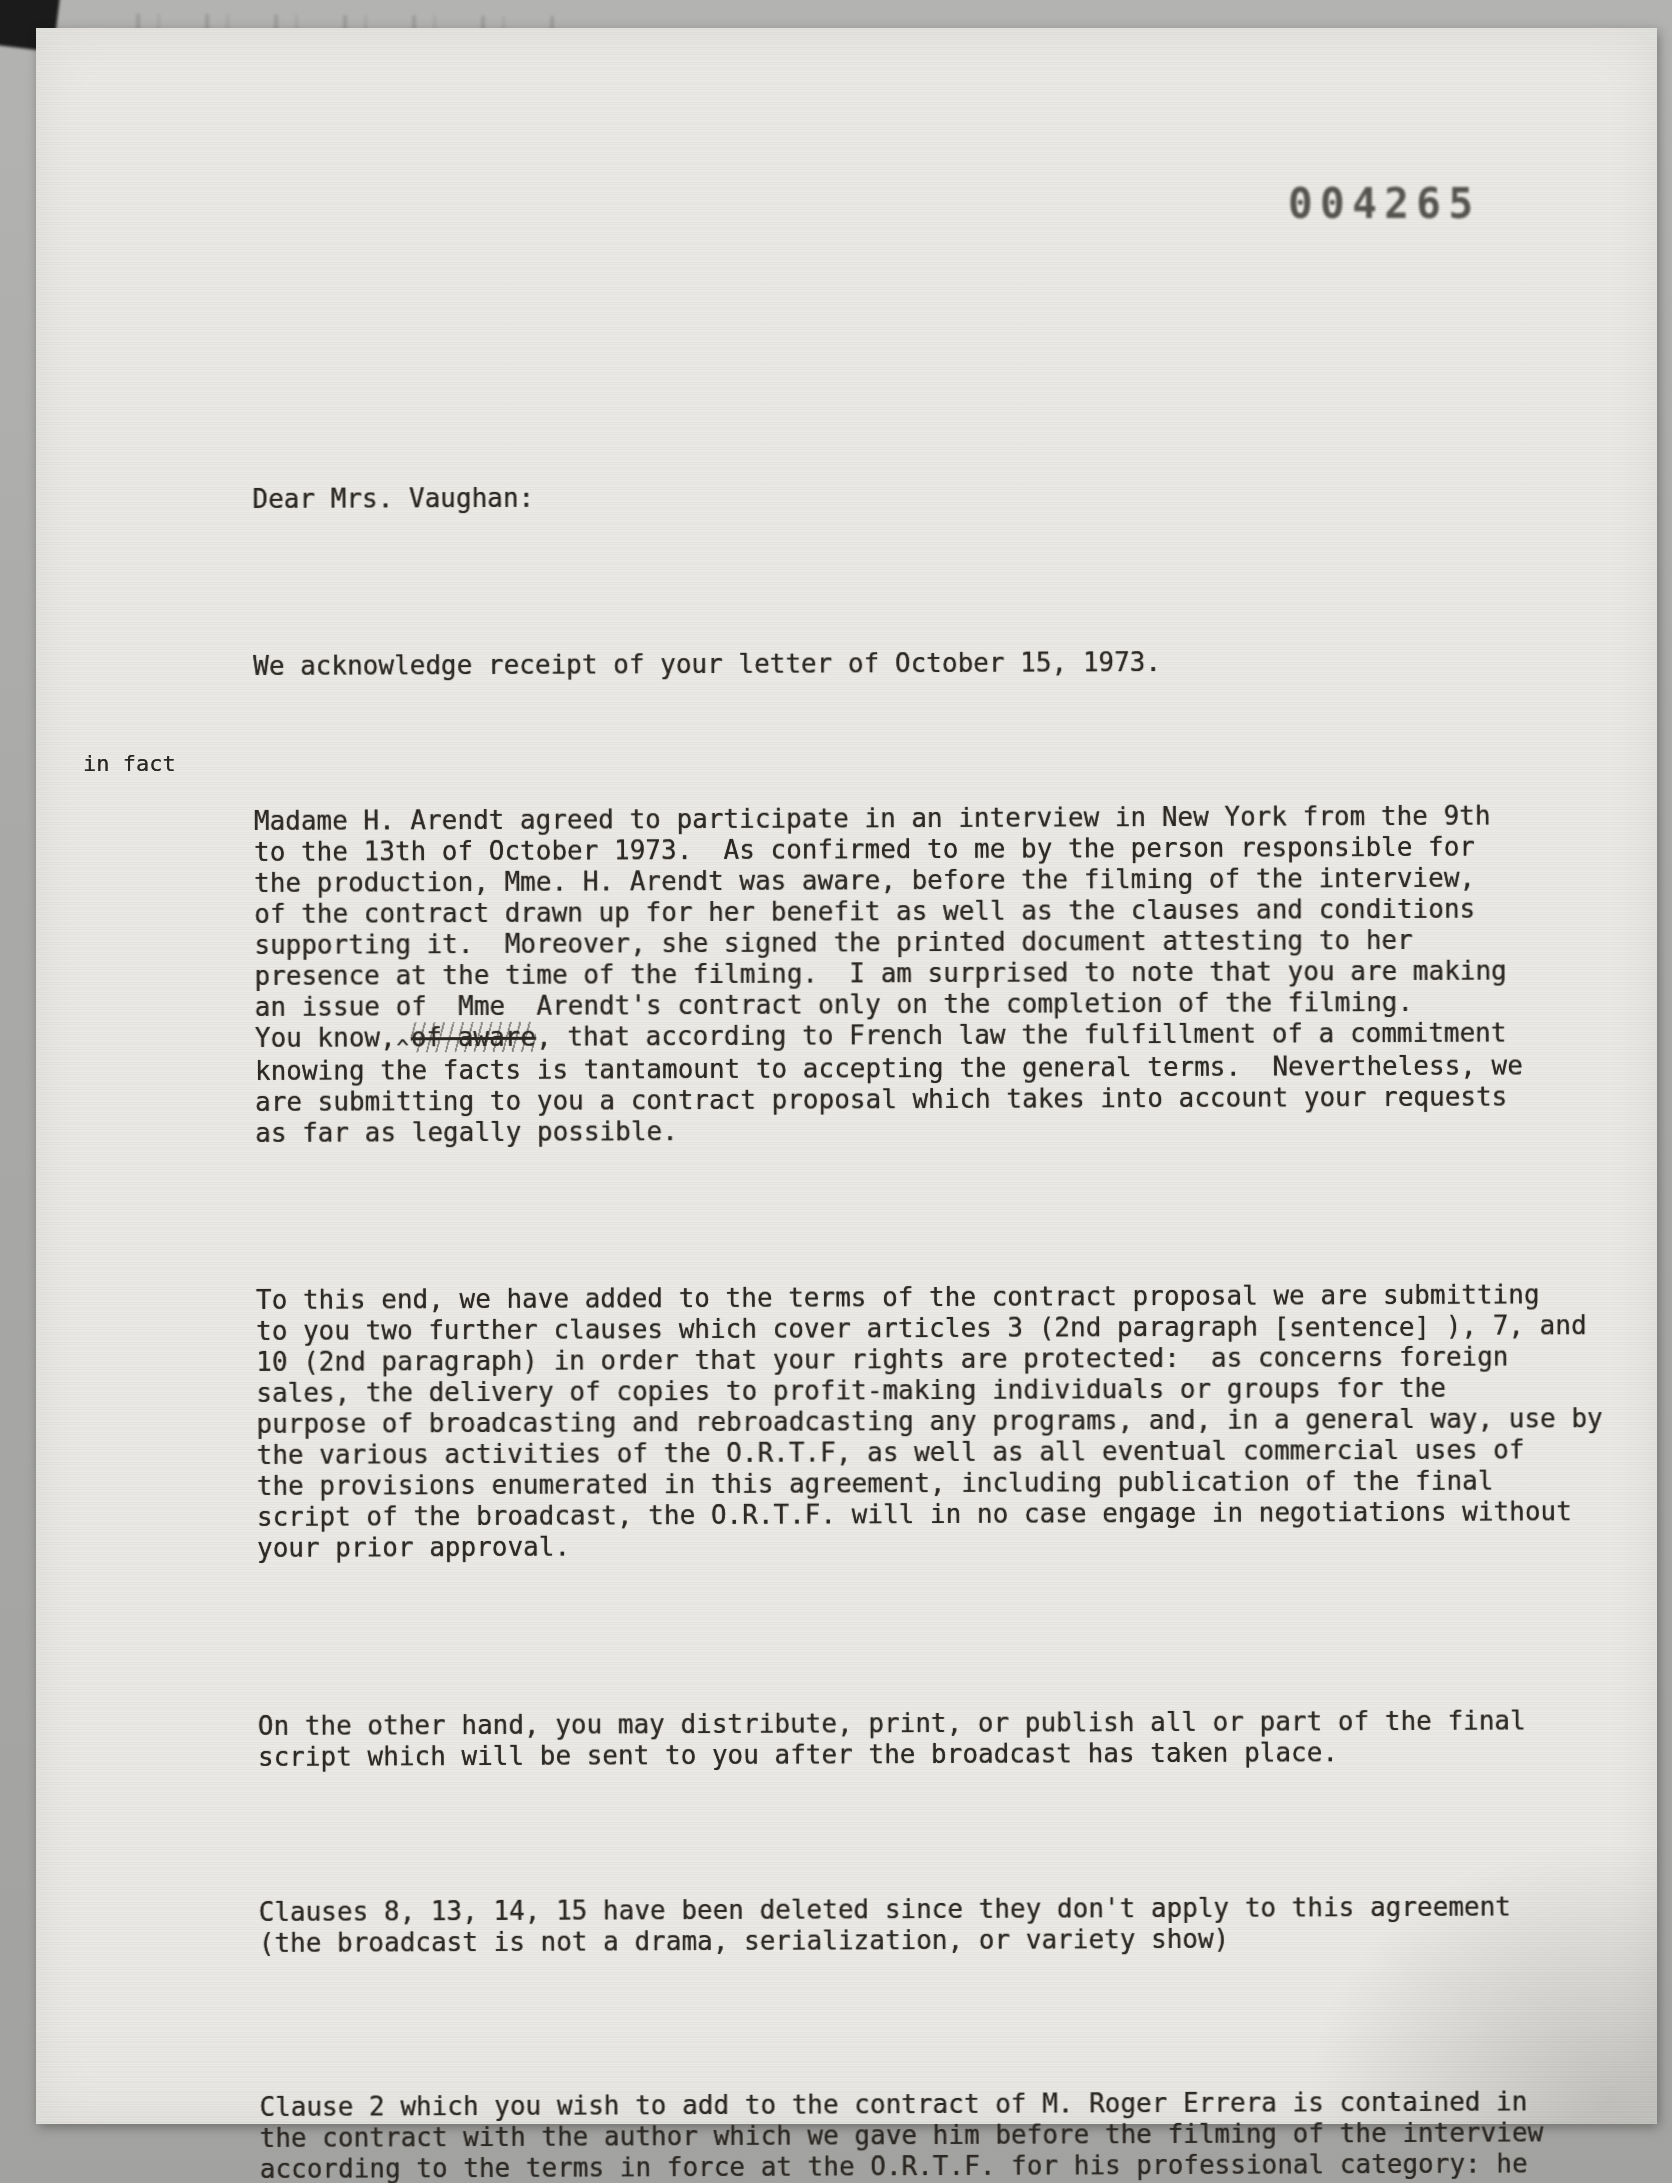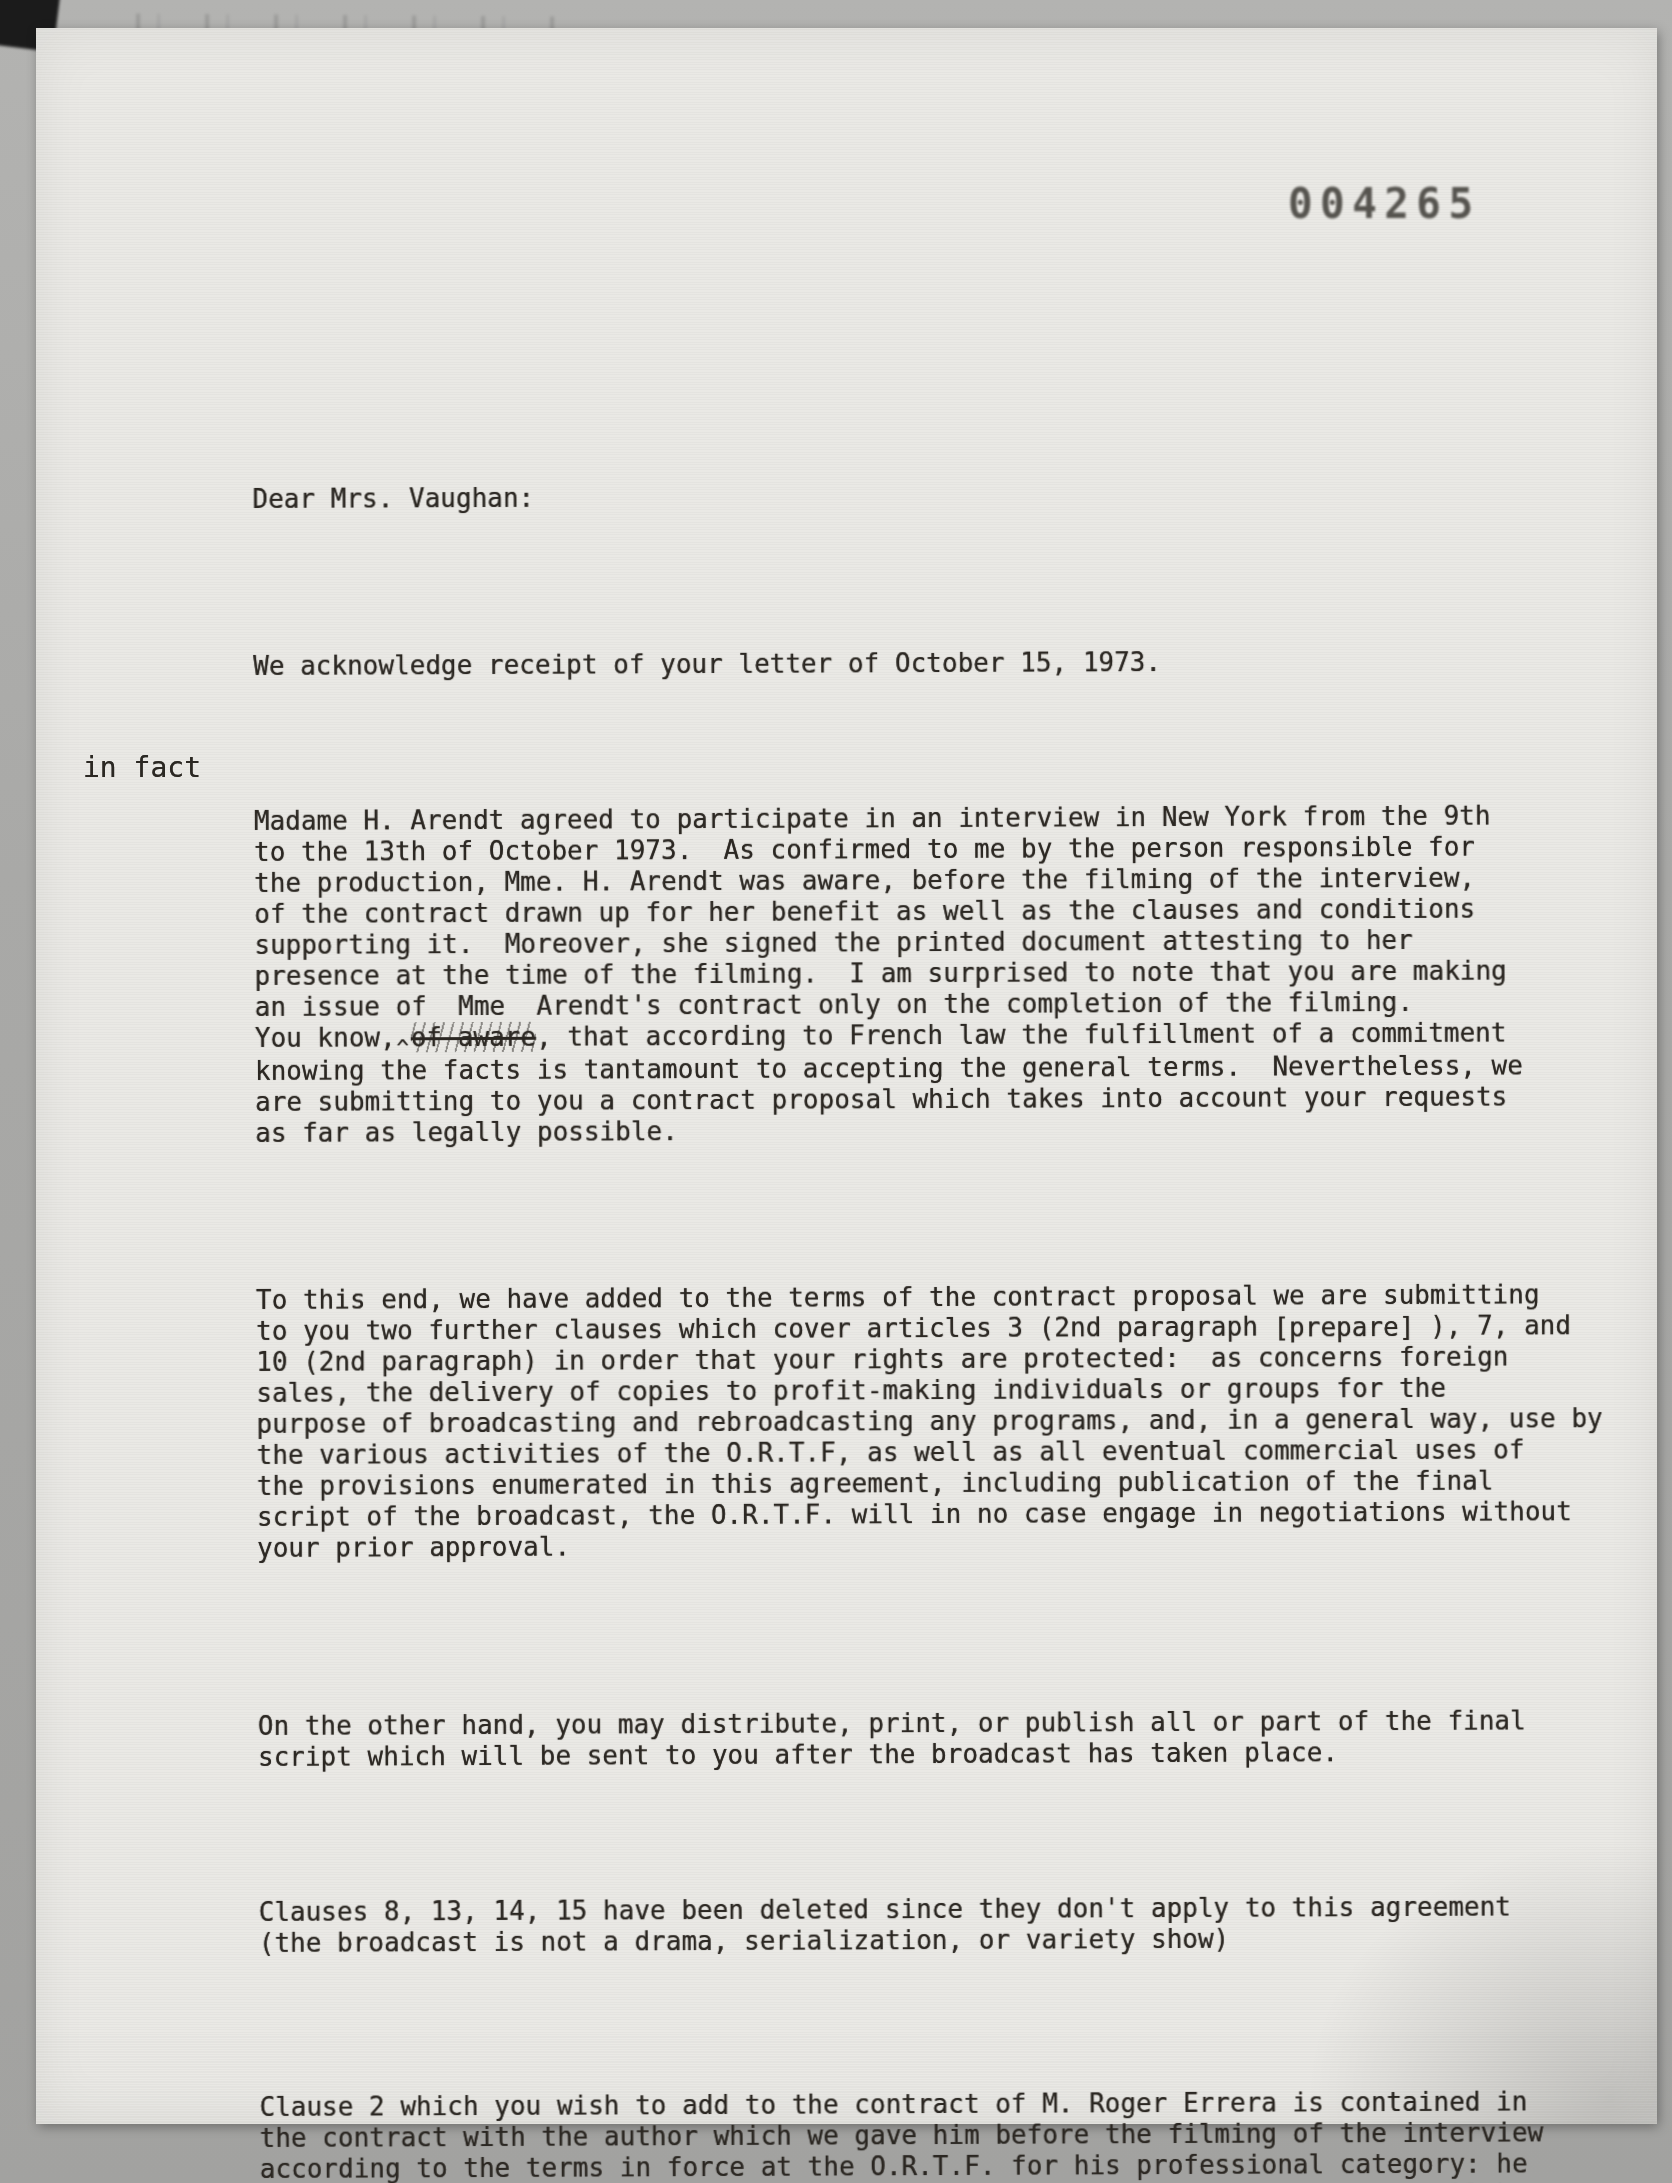--- a/index.html
+++ b/index.html
@@ -36,21 +36,21 @@
     background:radial-gradient(ellipse at 88% 92%, rgba(0,0,0,0.16), transparent 62%);
     pointer-events:none;
   }
   .stamp {
     position:absolute; left:1252px; top:151px;
     font-size:41px; font-weight:bold; letter-spacing:7.4px;
     color:#56544f; filter:blur(1px); transform:scaleY(1.06);
   }
   .margin-note {
     position:absolute; left:47px; top:723px;
-    font-size:28px; color:#2b2823;
+    font-size:22px; color:#2b2823;
     text-shadow:0 0 0.6px rgba(40,36,30,0.8); filter:blur(0.2px);
   }
   .letter-body {
     position:absolute; left:216px; top:363px; width:1436px;
     color:#2b2722; font-size:26px; line-height:31px;
     white-space:pre;
     text-shadow:0 0 0.7px rgba(40,36,30,0.8);
     filter:blur(0.3px);
     transform:rotate(-0.25deg); transform-origin:left top;
   }
@@ -98,21 +98,21 @@
 of the contract drawn up for her benefit as well as the clauses and conditions
 supporting it.  Moreover, she signed the printed document attesting to her
 presence at the time of the filming.  I am surprised to note that you are making
 an issue of  Mme  Arendt's contract only on the completion of the filming.
 You know,</span><span class="caret">^</span><span class="struck">of aware</span><span>, that according to French law the fulfillment of a commitment
 knowing the facts is tantamount to accepting the general terms.  Nevertheless, we
 are submitting to you a contract proposal which takes into account your requests
 as far as legally possible.</span></p>
 
       <p class="mb88"><span>To this end, we have added to the terms of the contract proposal we are submitting
-to you two further clauses which cover articles 3 (2nd paragraph </span><span class="inserted">[prepare]</span><span> ), 7, and
+to you two further clauses which cover articles 3 (2nd paragraph </span><span class="inserted">[sentence]</span><span> ), 7, and
 10 (2nd paragraph) in order that your rights are protected:  as concerns foreign
 sales, the delivery of copies to profit-making individuals or groups for the
 purpose of broadcasting and rebroadcasting any programs, and, in a general way, use by
 the various activities of the O.R.T.F, as well as all eventual commercial uses of
 the provisions enumerated in this agreement, including publication of the final
 script of the broadcast, the O.R.T.F. will in no case engage in negotiations without
 your prior approval.</span></p>
 
       <p class="mb50">On the other hand, you may distribute, print, or publish all or part of the final
 script which will be sent to you after the broadcast has taken place.</p>

